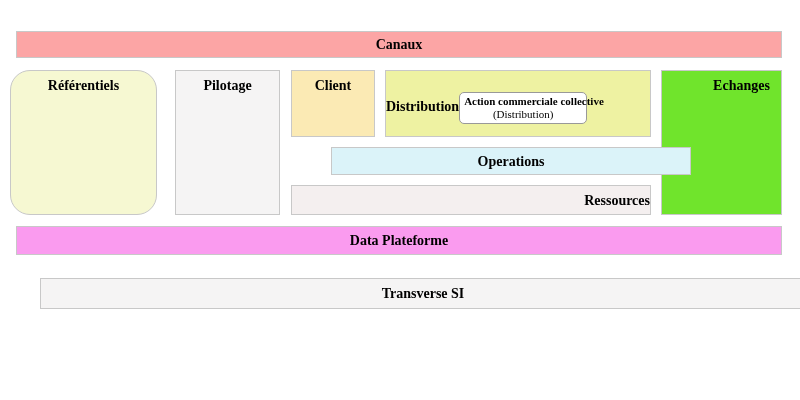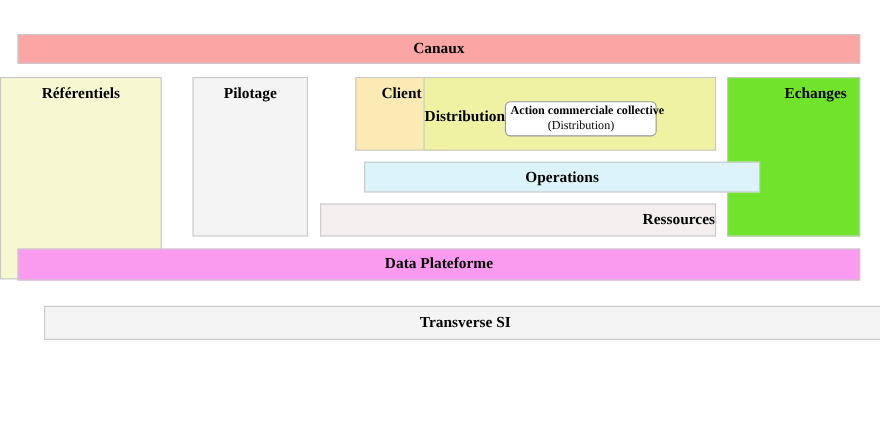--- a/index.html
+++ b/index.html
@@ -38,36 +38,36 @@
     justify-content: center;
   }
   
   .topline {
     display: flex;
     align-items: flex-start;
     justify-content: center;
     padding-top: 6px;
   }
   .b-canaux       { left: 16px;  top: 31px;  width: 766px; height: 27px; }
-  .b-referentiels { left: 0;  top: 70px;  width: 147px; height: 184px; }
+  .b-referentiels { left: 10px;  top: 70px;  width: 147px; height: 145px; border-radius: 20px; }
   .b-pilotage     { left: 175px; top: 70px;  width: 105px; height: 145px; }
-  .b-client       { left: 291px; top: 70px;  width: 84px;  height: 67px; margin-left: 32px; }
+  .b-client       { left: 291px; top: 70px;  width: 84px;  height: 67px; }
   .b-distribution { left: 385px; top: 70px;  width: 266px; height: 67px;
                     display: flex; align-items: center;
                     padding-top: 5px; }
   .b-echanges     { left: 661px; top: 70px;  width: 121px; height: 145px; padding-left: 40px; }
   .b-operations   { left: 291px; top: 147px; width: 360px; height: 28px; margin-left: 40px; }
   .b-ressources   { left: 291px; top: 185px; width: 360px; height: 30px; justify-content: flex-end; }
   .b-data         { left: 16px;  top: 226px; width: 766px; height: 29px; }
   .b-transverse   { left: 16px;  top: 278px; width: 766px; height: 31px; margin-left: 24px; }
 
   .action-box {
     box-sizing: border-box;
     margin-top: 3px;
-    width: 138px;
+    width: 128px;
     background: #ffffff;
     border: 1px solid #999999;
     border-radius: 5px;
     text-align: center;
     padding: 2px 4px 3px 4px;
   }
   .action-box .box-title {
     display: block;
     font-weight: bold;
     font-size: 11px;

